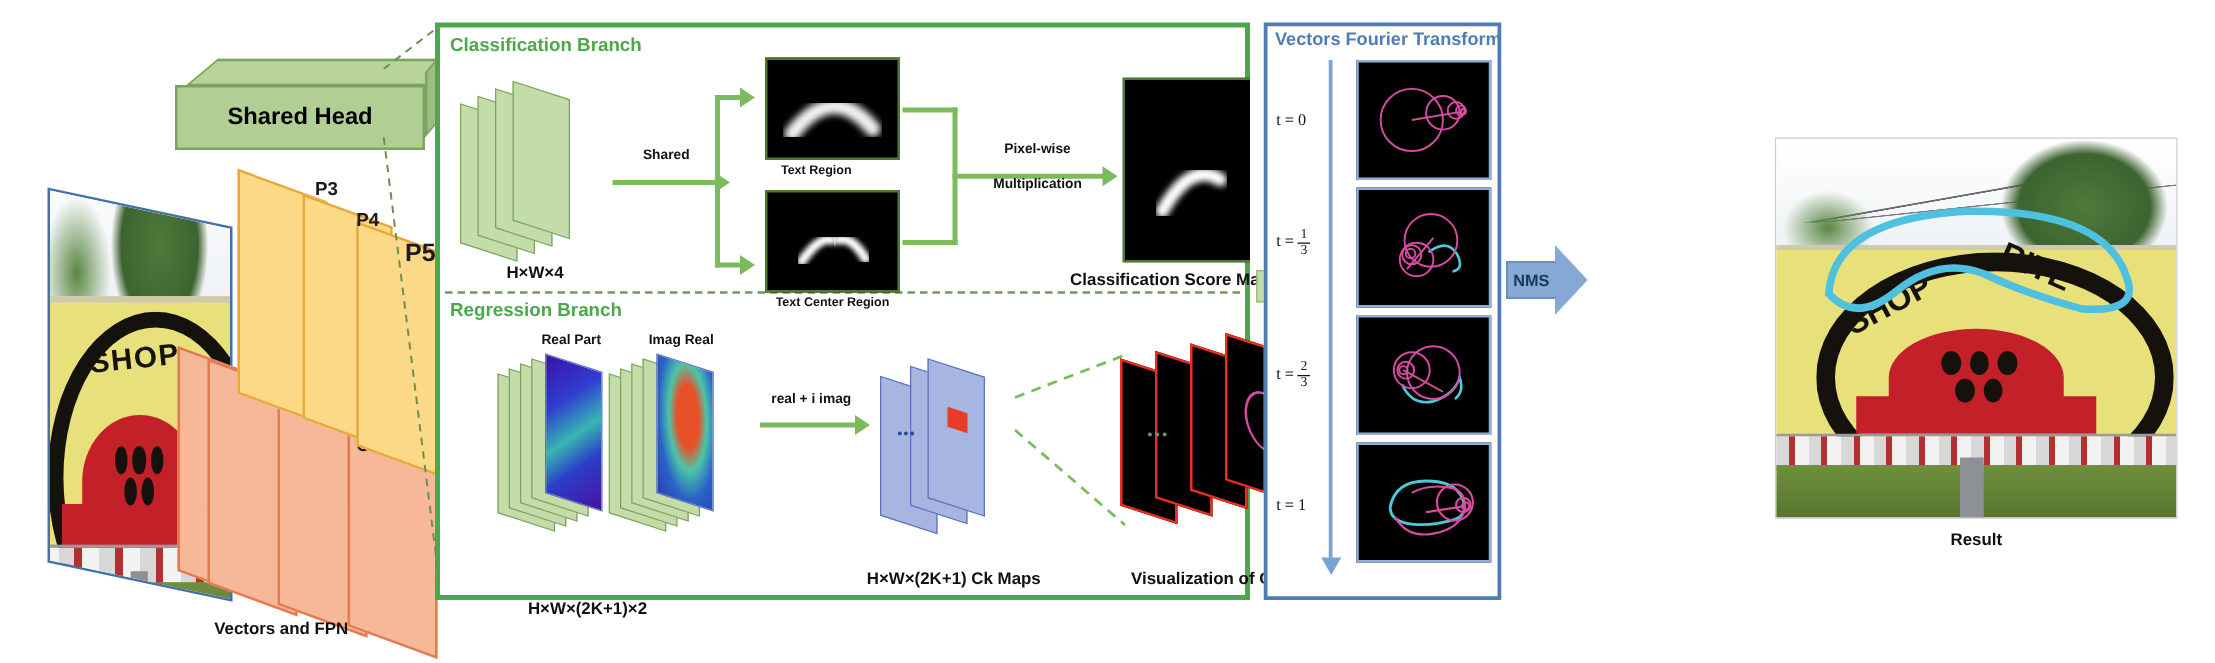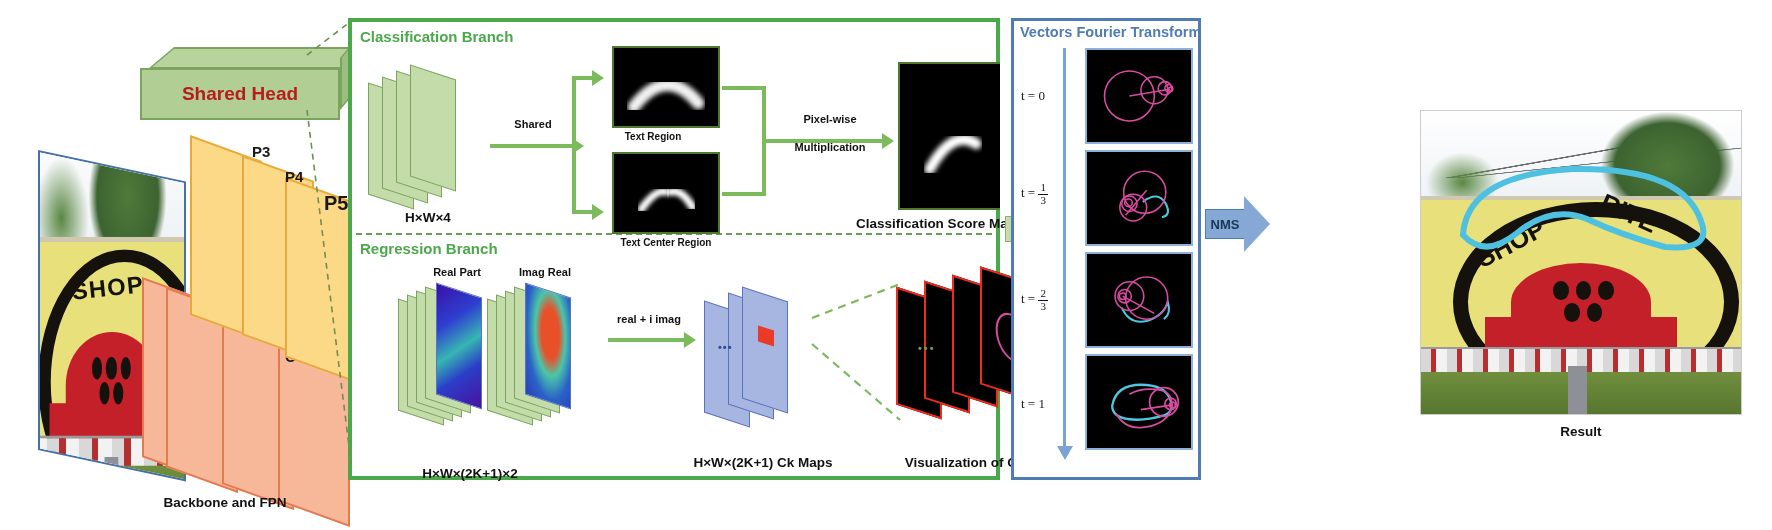--- a/index.html
+++ b/index.html
@@ -54,21 +54,21 @@
   
   .sh-top{position:absolute;left:148px;top:47px;width:200px;height:22px;
       background:#b8d39b;border:2px solid #7ba55e;box-sizing:border-box;
       transform:skewX(-50deg);transform-origin:bottom left;}
   .sh-front{position:absolute;left:140px;top:68px;width:200px;height:52px;
       background:#b1cf95;border:2px solid #7ba55e;box-sizing:border-box;
       display:flex;align-items:center;justify-content:center;}
   .sh-side{position:absolute;left:340px;top:58px;width:16px;height:52px;
       background:#9dbe80;border:2px solid #7ba55e;box-sizing:border-box;
       transform:skewY(-50deg);transform-origin:top left;}
-  .sh-front span{font-size:19px;font-weight:bold;color:#b91c1c;}
+  .sh-front span{font-size:19px;font-weight:bold;color:#000000;}
 
   
   #mainpanel{left:348px;top:18px;width:652px;height:462px;
       border:4px solid #4ba84b;box-sizing:border-box;background:#fff;}
   .branch-title{font-size:15px;font-weight:bold;color:#4ba84b;}
   .divider{position:absolute;left:356px;top:233px;width:636px;height:0;
       border-top:2px dashed #6f9b58;}
 
   
   .stack{position:absolute;}
@@ -170,21 +170,21 @@
   <div class="arrow-v y" style="left:232px;top:122px;height:62px;"></div>
   <div class="arrow-v y" style="left:276px;top:122px;height:82px;"></div>
   <div class="arrow-v y" style="left:317px;top:122px;height:104px;"></div>
 
   <div class="sh-top"></div>
   <div class="sh-side"></div>
   <div class="sh-front">
     <span>Shared Head</span>
   </div>
 
-  <div class="cap-lg" style="left:110px;top:495px;width:230px;">Backbone and FPN</div>
+  <div class="cap-lg" style="left:110px;top:495px;width:230px;">Vectors and FPN</div>
 </div>
 
 <div class="abs" id="mainpanel"></div>
 <div class="divider"></div>
 
 <div class="abs branch-title" style="left:360px;top:28px;">Classification Branch</div>
 
 <div class="stack abs" style="left:368px;top:72px;width:110px;height:130px;">
   <div class="sheet g" style="left:0;top:18px;"></div>
   <div class="sheet g" style="left:14px;top:12px;"></div>
@@ -257,21 +257,21 @@
 </div>
 
 <div class="stack abs" style="left:487px;top:288px;width:110px;height:150px;">
   <div class="sheet g" style="left:0;top:18px;"></div>
   <div class="sheet g" style="left:9px;top:14px;"></div>
   <div class="sheet g" style="left:18px;top:10px;"></div>
   <div class="sheet g" style="left:27px;top:6px;"></div>
   <div class="sheet" style="left:38px;top:2px;background:radial-gradient(ellipse at 55% 38%,#e8502a 0%,#e8502a 26%,#4bc6a8 44%,#2a62c8 68%,#2a3fb8 100%);border:1.5px solid #5a72c0;"></div>
 </div>
 
-<div class="cap-lg" style="left:370px;top:466px;width:200px;">H×W×(2K+1)×2</div>
+<div class="cap-lg" style="left:370px;top:479px;width:200px;">H×W×(2K+1)×2</div>
 
 <div class="arrow-h" style="left:608px;top:338px;width:78px;"></div>
 <div class="cap" style="left:600px;top:313px;width:98px;font-size:11px;">real + i imag</div>
 
 <div class="stack abs" style="left:704px;top:288px;width:110px;height:150px;">
   <div class="sheet b" style="left:0;top:20px;"></div>
   <div class="sheet b" style="left:24px;top:12px;"></div>
   <div class="sheet b" style="left:38px;top:6px;"></div>
 </div>
 <div class="abs" style="left:758px;top:328px;width:16px;height:16px;background:#e83b28;transform:skewY(18deg);"></div>

